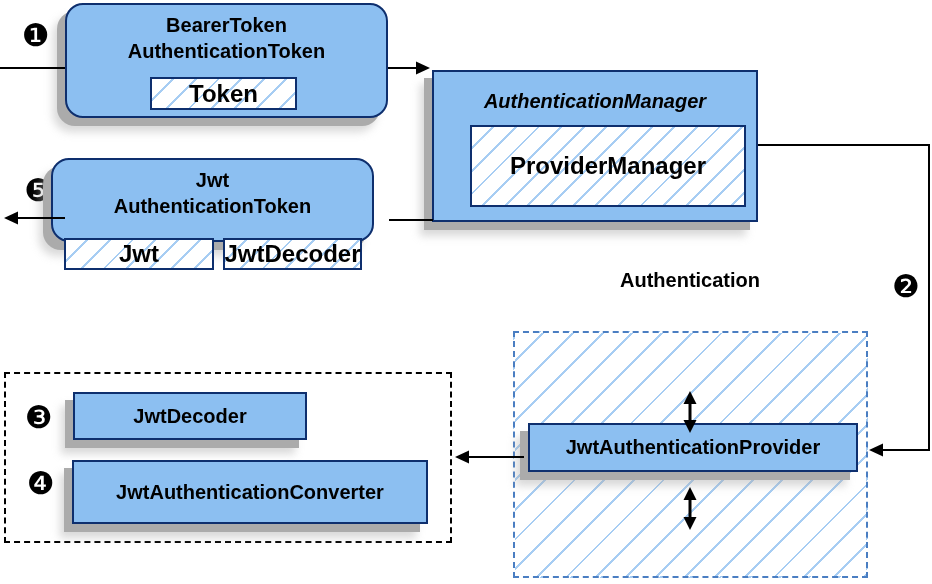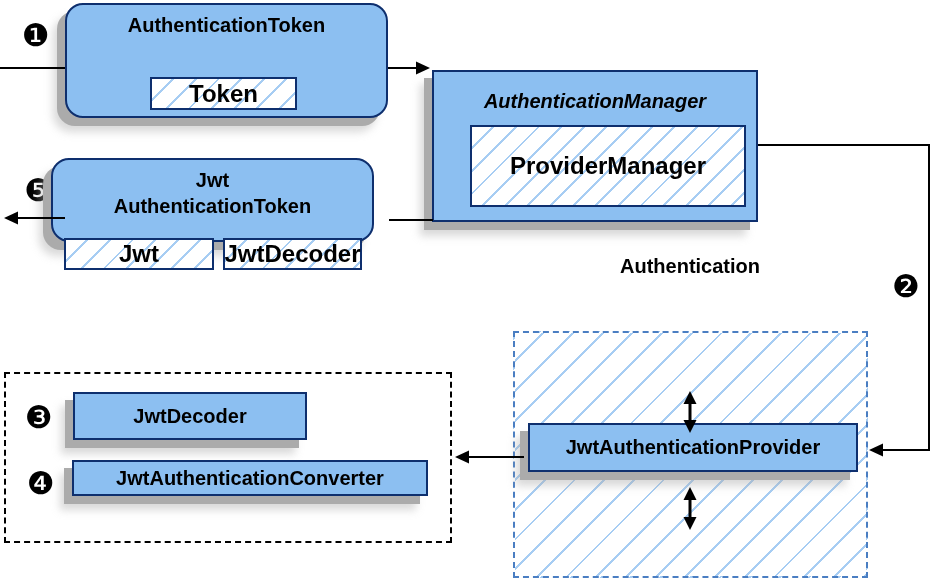--- a/index.html
+++ b/index.html
@@ -53,57 +53,58 @@
 <div id="stage">
 
   <div class="badge" style="left:22px;top:20px;">❶</div>
   <div class="badge" style="left:892px;top:271px;">❷</div>
   <div class="badge" style="left:25px;top:402px;">❸</div>
   <div class="badge" style="left:27px;top:468px;">❹</div>
   <div class="badge" style="left:24px;top:175px;">❺</div>
 
   <div class="box rounded layer" style="left:65px;top:3px;width:323px;height:115px;">
     <div class="title" style="padding-top:7px;">
+      <span class="lbl-line">BearerToken</span>
       <span class="lbl-line">AuthenticationToken</span>
     </div>
     <div class="field" style="left:83px;top:72px;width:147px;height:33px;">Token</div>
   </div>
 
   <div class="box layer" style="left:432px;top:70px;width:326px;height:152px;">
     <div class="title" style="padding-top:16px;font-style:italic;">AuthenticationManager</div>
     <div class="field" style="left:36px;top:53px;width:276px;height:82px;">ProviderManager</div>
   </div>
 
   <div class="box rounded layer" style="left:51px;top:158px;width:323px;height:84px;">
     <div class="title" style="padding-top:7px;">
       <span class="lbl-line">Jwt</span>
       <span class="lbl-line">AuthenticationToken</span>
     </div>
     <div class="field" style="left:11px;top:78px;width:150px;height:32px;">Jwt</div>
     <div class="field" style="left:170px;top:78px;width:139px;height:32px;">JwtDecoder</div>
   </div>
 
-  <div class="grp-label" style="left:560px;top:252px;width:260px;">
+  <div class="grp-label" style="left:560px;top:266px;width:260px;">
     <span class="lbl-line">Authentication</span>
   </div>
 
   <div class="dashed-blue hatch-big layer" style="left:513px;top:331px;width:355px;height:247px;"></div>
 
   <div class="mini" style="left:652px;top:349px;"></div>
   <div class="mini" style="left:652px;top:370px;"></div>
   <div class="mini" style="left:652px;top:535px;"></div>
   <div class="mini" style="left:652px;top:555px;"></div>
 
   <div class="box layer flexc" style="left:528px;top:423px;width:330px;height:49px;font-size:20px;">JwtAuthenticationProvider</div>
 
   <div class="dashed-black layer" style="left:4px;top:372px;width:448px;height:171px;"></div>
 
   <div class="box layer flexc" style="left:73px;top:392px;width:234px;height:48px;font-size:20px;">JwtDecoder</div>
 
-  <div class="box layer flexc" style="left:72px;top:460px;width:356px;height:36px;font-size:20px;">JwtAuthenticationConverter</div>
+  <div class="box layer flexc" style="left:72px;top:460px;width:356px;height:64px;font-size:20px;">JwtAuthenticationConverter</div>
 
   <svg id="wires" width="932" height="584" viewBox="0 0 932 584">
 
     <line x1="0" y1="68" x2="65" y2="68" stroke="#000" stroke-width="2"></line>
 
     <g>
       <line x1="388" y1="68" x2="419" y2="68" stroke="#000" stroke-width="2"></line>
       <polygon points="430,68 416,61.5 416,74.5" fill="#000"></polygon>
     </g>
 

